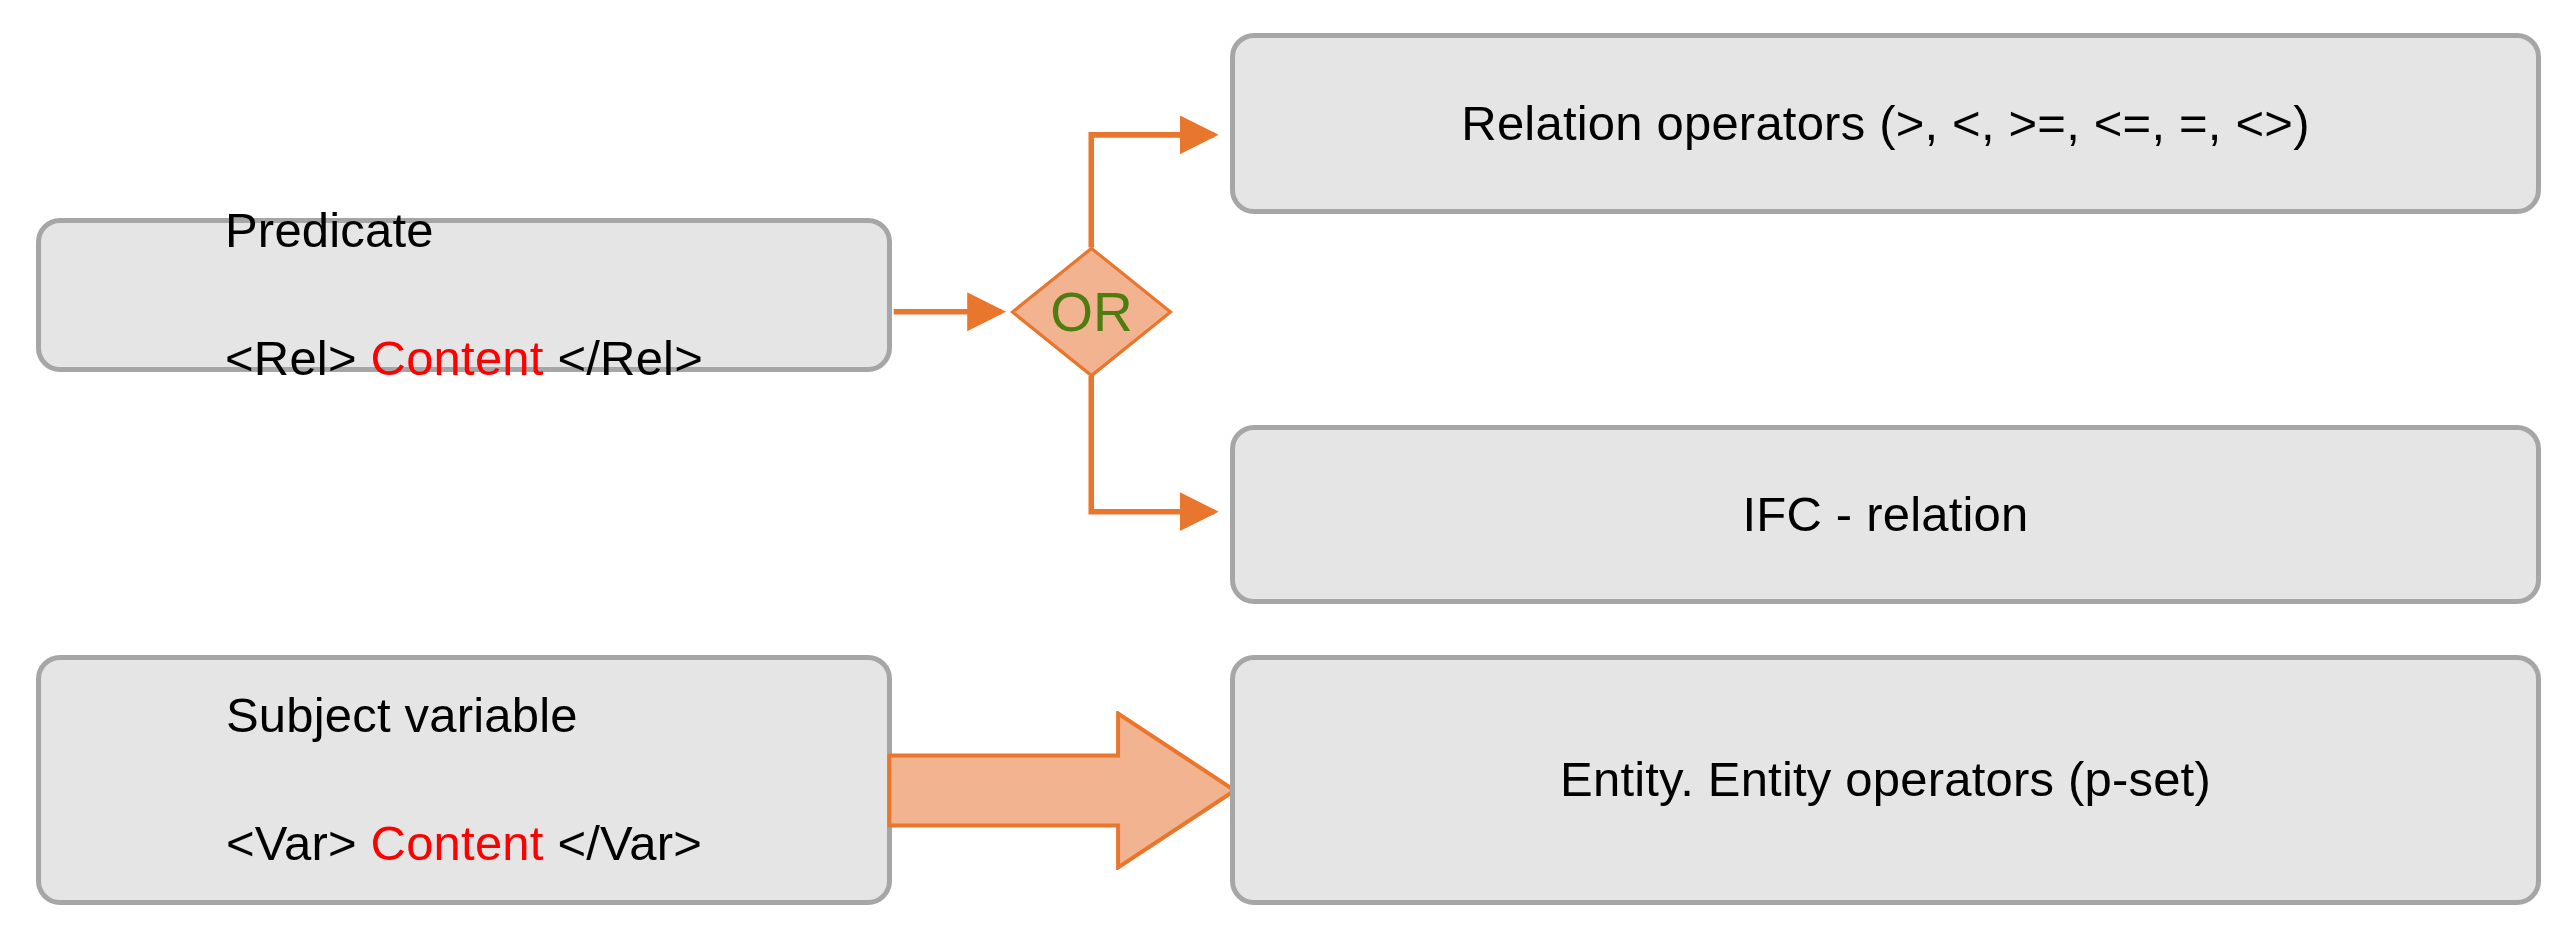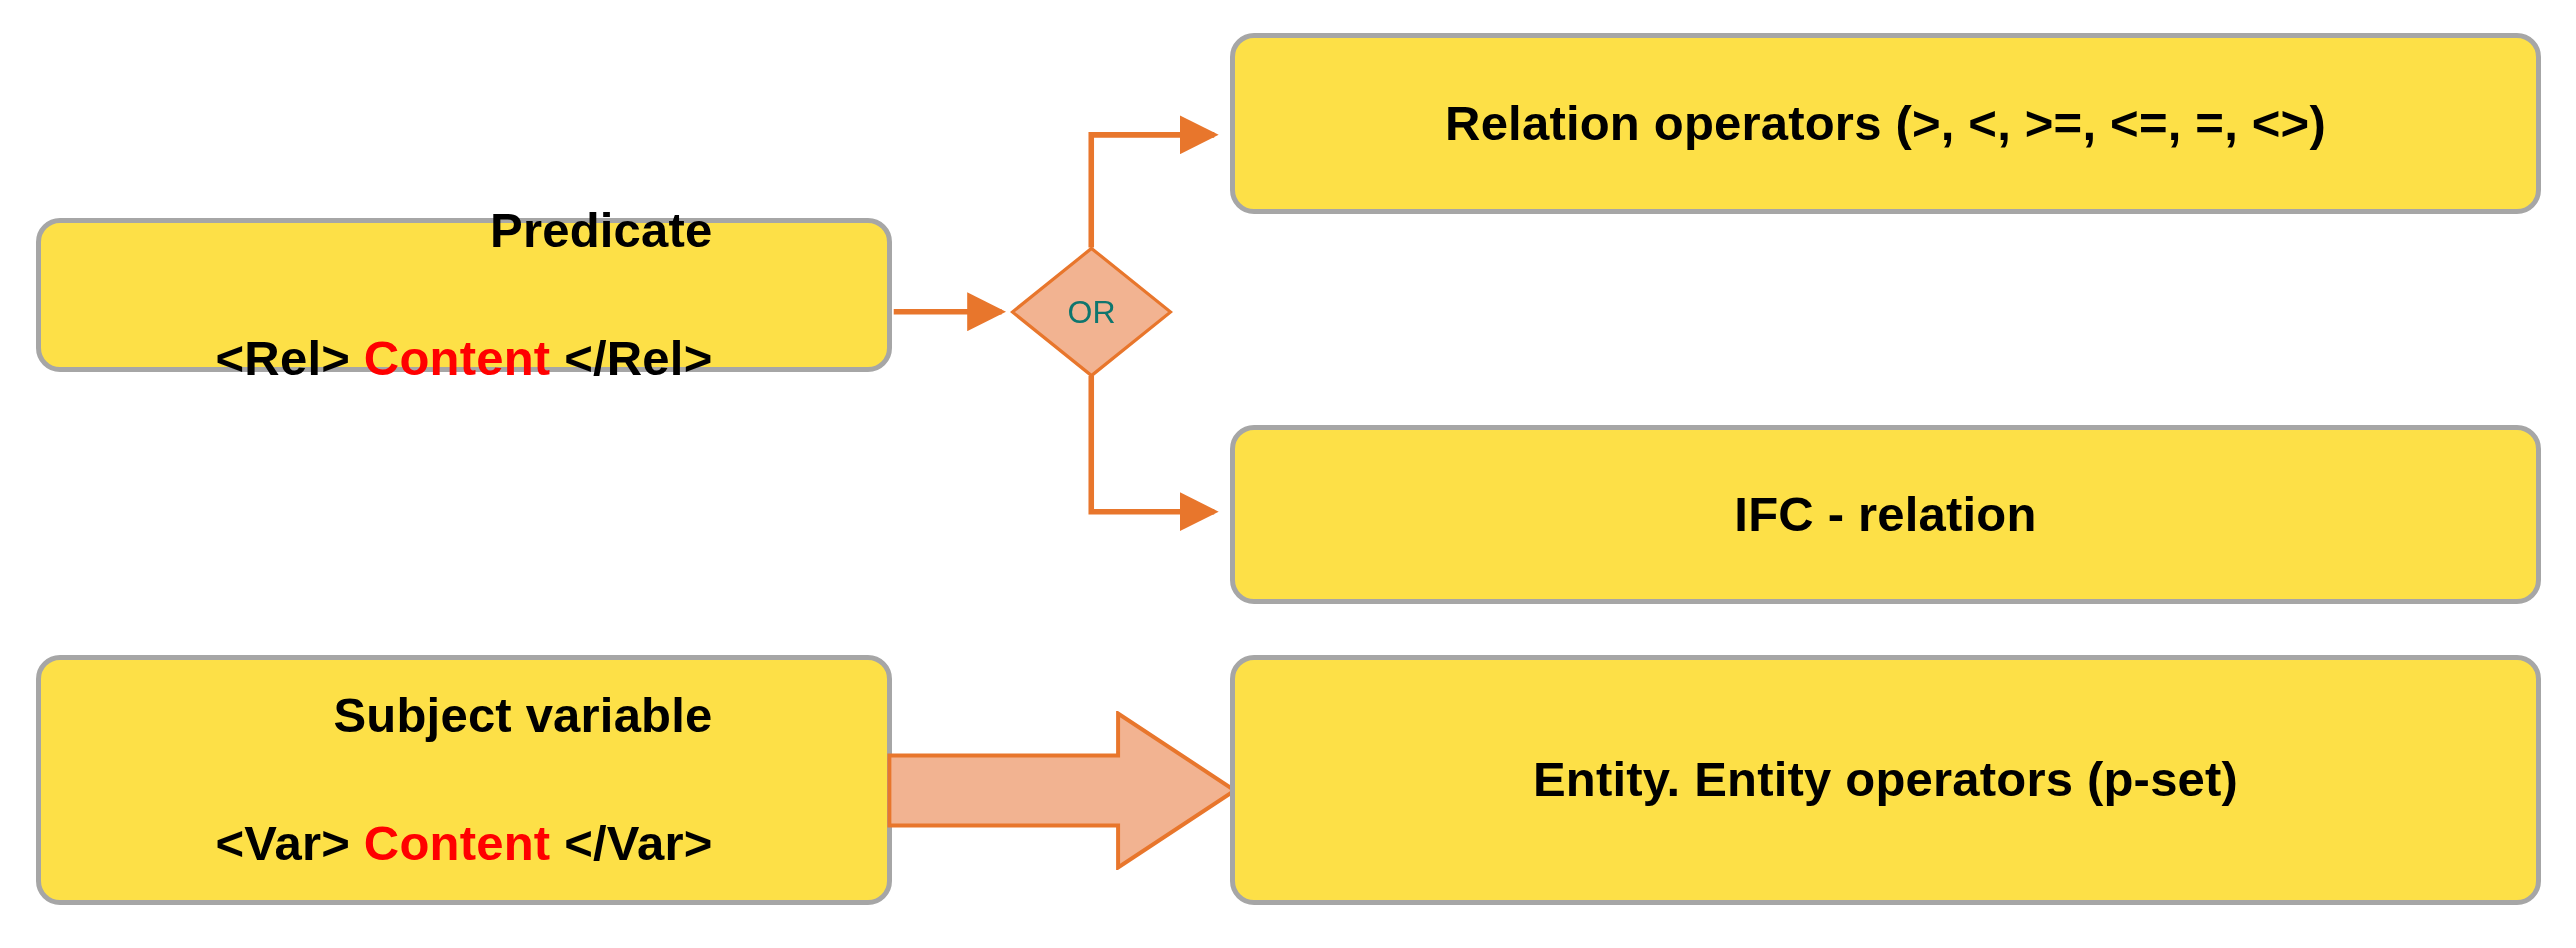--- a/index.html
+++ b/index.html
@@ -15,28 +15,27 @@
     width: 2576px;
     height: 948px;
     background: #ffffff;
     overflow: hidden;
   }
 
   
   .node {
     position: absolute;
     box-sizing: border-box;
-    background: #fde047;
+    background: #e5e5e5;
     border: 5.6px solid #a6a6a6;
     border-radius: 24px;
     display: flex;
     align-items: center;
     justify-content: center;
-    text-align: right;
-    font-weight: bold;
+    text-align: left;
   }
   .node .label {
     color: #000000;
     font-size: 49px;
     line-height: 1.30;
     letter-spacing: 0.2px;
     white-space: pre-line;
   }
   .node .label-2line {
     display: block;
@@ -59,22 +58,22 @@
     width: 163px;
     height: 132px;
   }
   #node-or svg { display: block; width: 100%; height: 100%; }
   #node-or .or-text {
     position: absolute;
     inset: 0;
     display: flex;
     align-items: center;
     justify-content: center;
-    font-size: 32px;
-    color: #0f766e;
+    font-size: 55px;
+    color: #4d7c0f;
   }
 
   
   #connectors {
     position: absolute;
     left: 0;
     top: 0;
     width: 2576px;
     height: 948px;
     pointer-events: none;

